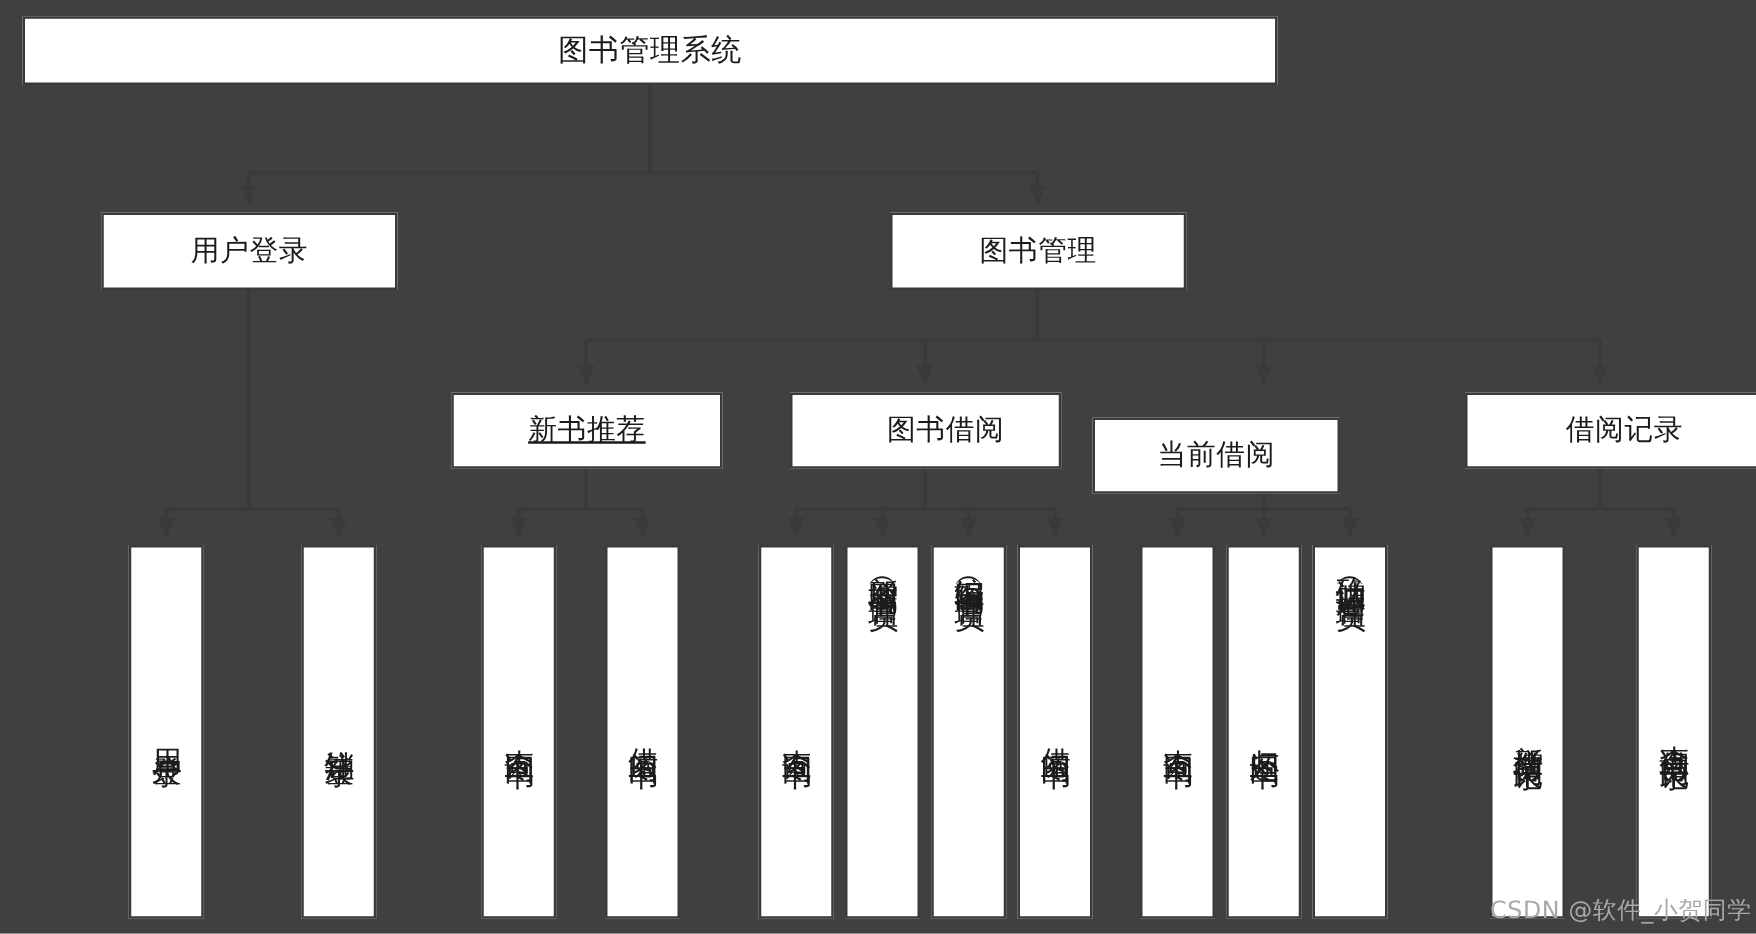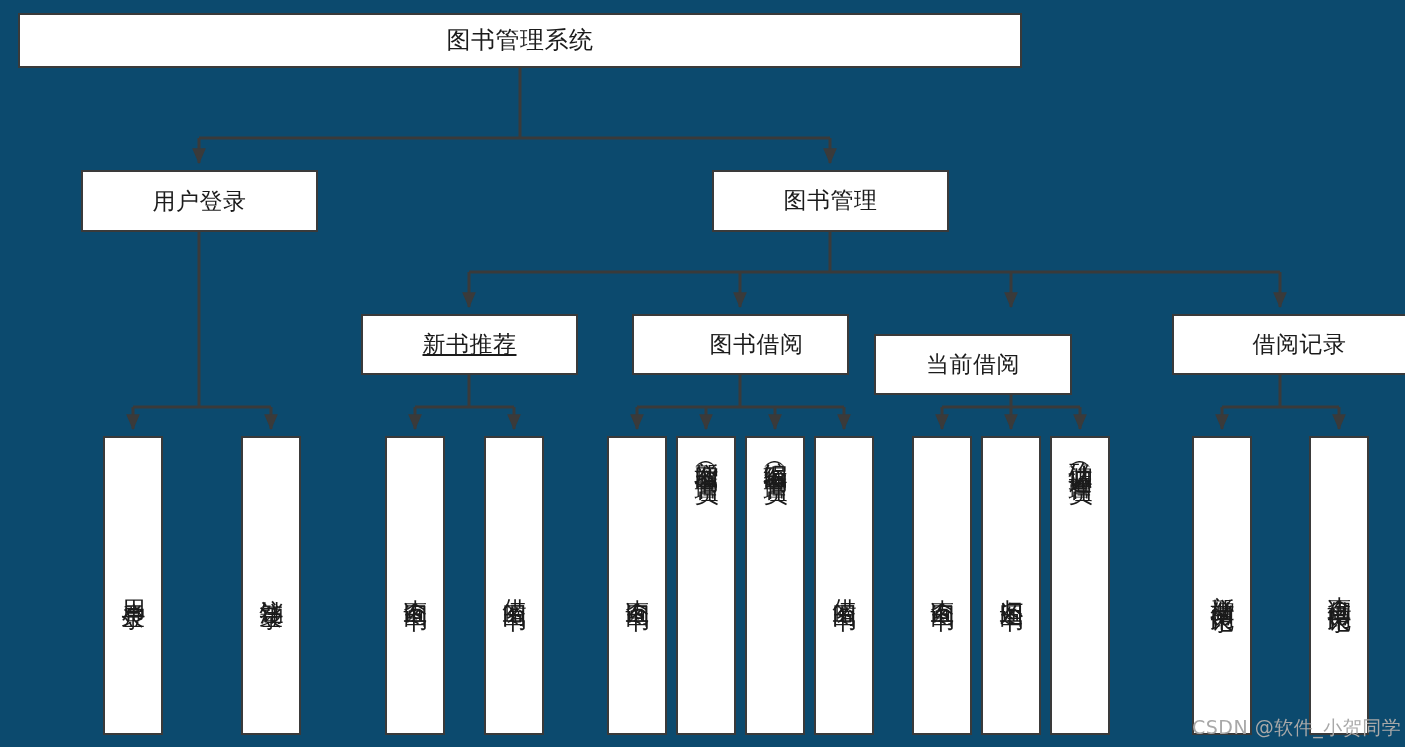--- a/index.html
+++ b/index.html
@@ -5,21 +5,21 @@
 <style>
   html,body{margin:0;padding:0;background:#ffffff;}
   body{
     font-family:"DejaVu Sans","Liberation Sans",sans-serif;
     -webkit-font-smoothing:antialiased;
   }
   #canvas{
     position:relative;
     width:1405px;
     height:747px;
-    background:#0c4a6e;
+    background:#404040;
     overflow:hidden;
     text-align:center;
   }
   #edges{
     position:absolute;
     left:0; top:0;
     width:1405px;
     height:747px;
     pointer-events:none;
   }

